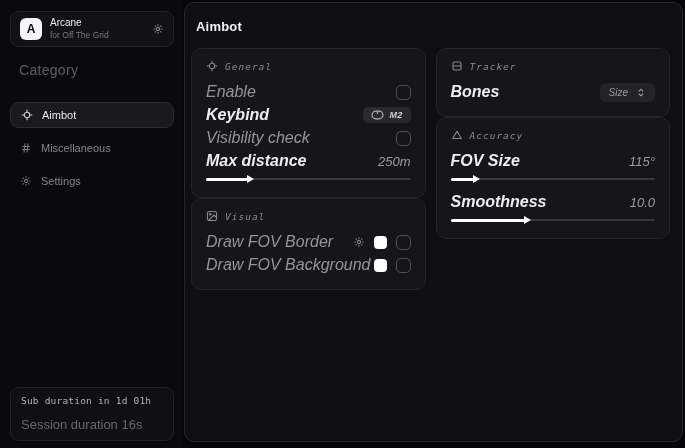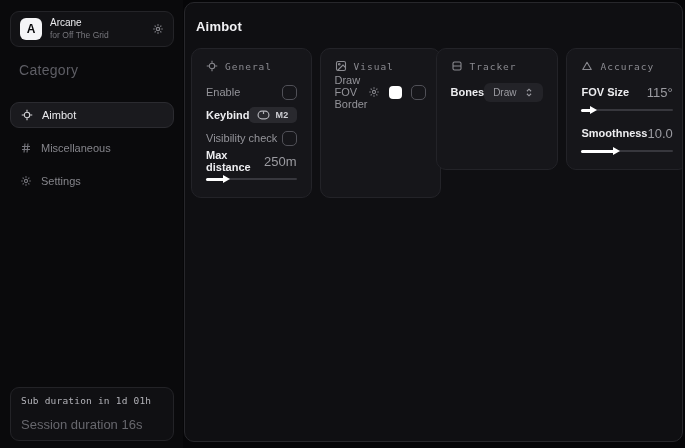--- a/index.html
+++ b/index.html
@@ -62,42 +62,42 @@
 
   
   .panel {
     margin:2px 2px 6px 1px; flex:1;
     background:#0f0f12; border:1px solid #27272b; border-radius:10px;
     padding:0 12px 0 6px; overflow:hidden;
   }
   .page-title { margin:16px 0 14px 5px; font-size:13px; font-weight:bold; color:#f1f1f4; letter-spacing:.2px; }
 
   .columns { display:flex; gap:10px; align-items:flex-start; }
-  .col { display:flex; flex-direction:row; gap:8px; flex:1; min-width:0; }
+  .col { display:flex; flex-direction:column; gap:0; flex:1; min-width:0;font-style:italic; }
 
   .card {
     background:#16161a; border:1px solid #232328; border-radius:10px;
     padding:11px 14px 13px;
   }
   .card-head {
     display:flex; align-items:center; gap:7px; margin-bottom:9px;
     color:#8a8a90;
   }
   .card-head .hicon { display:flex; color:#8a8a90; }
   .card-title {
     font-family:"DejaVu Sans Mono", monospace;
     font-size:9.5px; letter-spacing:1px; color:#8a8a90;
   }
 
   .row {
     display:flex; align-items:center; justify-content:space-between;
     height:22px;
   }
   .row + .row { margin-top:1px; }
-  .row-label { font-size:11px; color:#94949a; }
+  .row-label { font-size:16px; color:#94949a; }
   .row-label.strong { color:#ededf0; font-weight:bold; }
   .row-value { font-size:13px; color:#9b9ba1; }
   .row-controls { display:flex; align-items:center; gap:9px; }
 
   .checkbox {
     width:15px; height:15px; border:1.5px solid #505057; border-radius:5px;
     background:transparent; cursor:pointer;
   }
   .swatch { width:13px; height:13px; border-radius:4px; cursor:pointer; }
   .row-gear { color:#85858b; display:flex; cursor:pointer; }
@@ -264,40 +264,47 @@
                 <svg width="12" height="12" viewBox="0 0 24 24" fill="none" stroke="currentColor" stroke-width="2.2">
                   <circle cx="12" cy="12" r="3.2"></circle>
                   <path d="M12 2.5v3M12 18.5v3M2.5 12h3M18.5 12h3M5.3 5.3l2.1 2.1M16.6 16.6l2.1 2.1M18.7 5.3l-2.1 2.1M7.4 16.6l-2.1 2.1"></path>
                 </svg>
               </span>
               <span class="swatch" style="background: rgb(255, 255, 255);"></span>
               <span class="checkbox"></span>
             </span>
           </div>
 
+          <div class="row">
+            <span class="row-label">Draw FOV Background</span>
+            <span class="row-controls">
+              <span class="swatch" style="background: rgb(255, 255, 255);"></span>
+              <span class="checkbox"></span>
+            </span>
+          </div>
         </section>
       </div>
 
       <div class="col">
 
         <section class="card">
           <div class="card-head">
             <span class="hicon">
               <svg width="12" height="12" viewBox="0 0 24 24" fill="none" stroke="currentColor" stroke-width="2.2">
                 <rect x="4" y="4" width="16" height="16" rx="3"></rect>
                 <path d="M4 12h16"></path>
               </svg>
             </span>
             <span class="card-title">Tracker</span>
           </div>
 
           <div class="row">
             <span class="row-label strong">Bones</span>
             <span class="select-badge">
-              <span class="stext">Draw</span>
+              <span class="stext">Size</span>
               <span class="sicon">
                 <svg width="10" height="11" viewBox="0 0 24 24" fill="none" stroke="currentColor" stroke-width="2.6">
                   <path d="M7 9l5-5 5 5M7 15l5 5 5-5"></path>
                 </svg>
               </span>
             </span>
           </div>
         </section>
 
         <section class="card">

